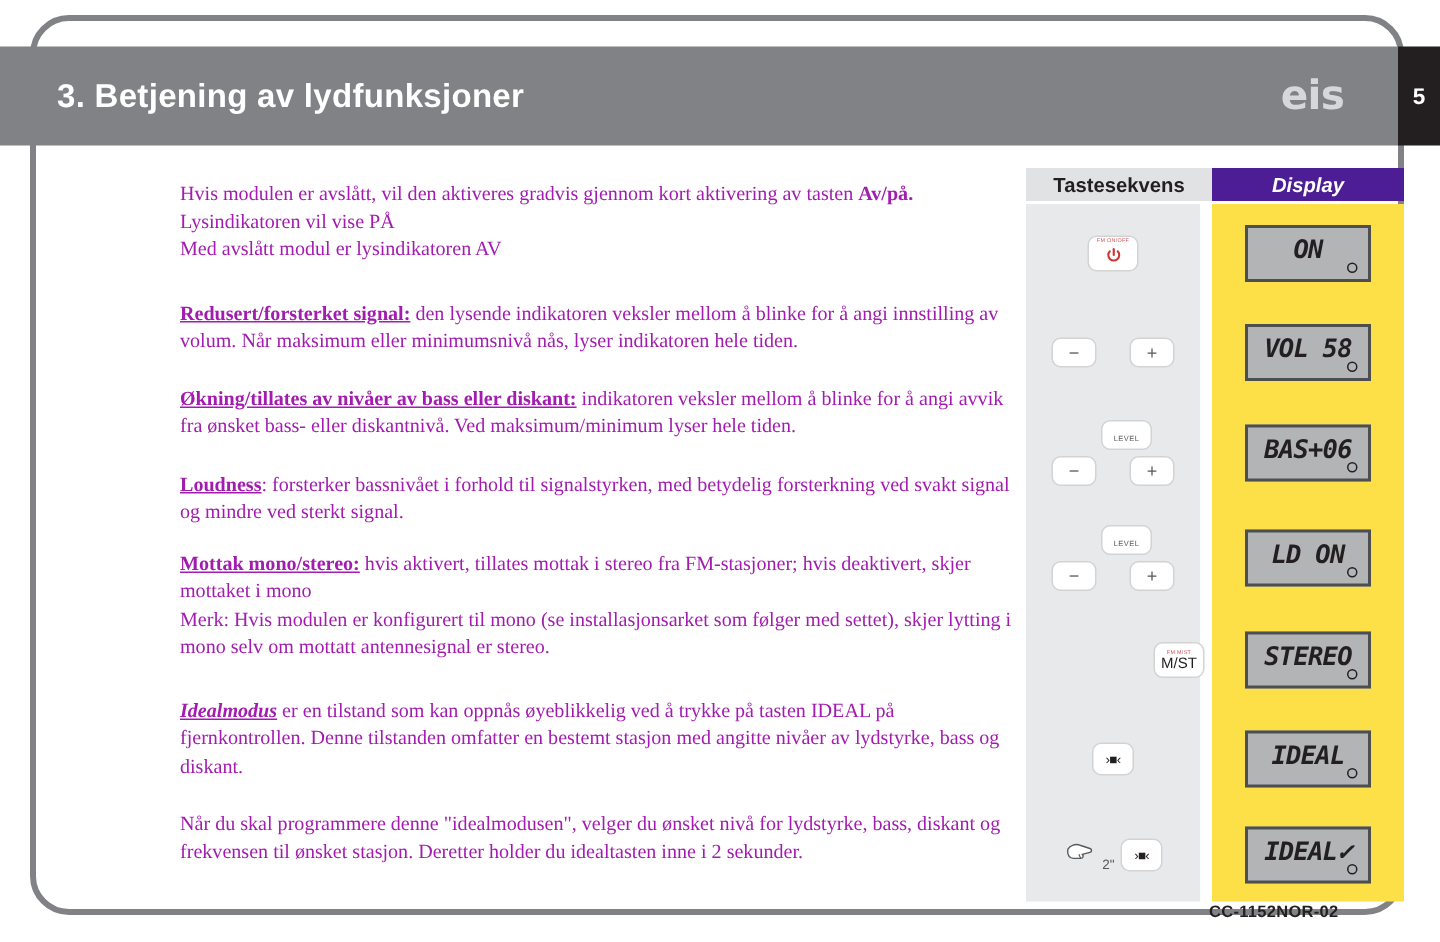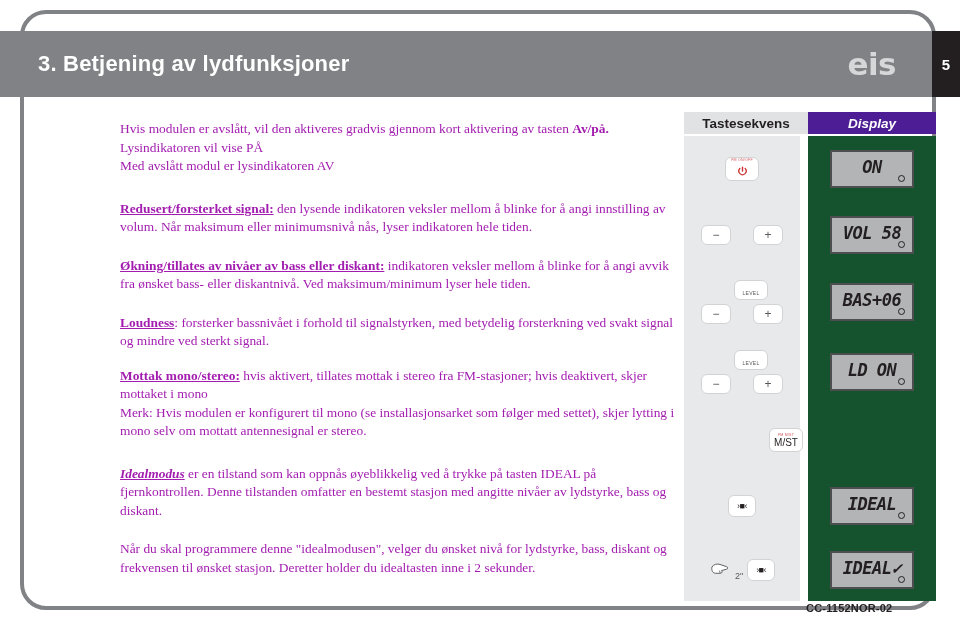--- a/index.html
+++ b/index.html
@@ -41,21 +41,21 @@
   }
   #brand-block{
     position:absolute;
     right:36px;top:50%;
     transform:translateY(-50%);
     display:flex;
     align-items:center;
   }
   .brand-eis{
     color:#d6d7d9;
-    font-size:31px;
+    font-size:27px;
     font-weight:bold;
     letter-spacing:-0.5px;
     font-family:"DejaVu Sans", sans-serif;
   }
   .brand-sound{
     color:#ffffff;
     font-size:27px;
     font-weight:bold;
     letter-spacing:-0.5px;
     font-family:"DejaVu Sans", sans-serif;
@@ -115,21 +115,21 @@
     font-style:italic;
   }
   #col-keys{
     position:absolute;left:684px;top:136px;
     width:116px;height:465px;
     background:#e8e9eb;
   }
   #col-display{
     position:absolute;left:808px;top:136px;
     width:128px;height:465px;
-    background:#14532d;
+    background:#fde047;
   }
   .row-keys{
     position:absolute;left:0;width:116px;
     display:flex;align-items:center;justify-content:center;
   }
   .row-disp{
     position:absolute;left:0;width:128px;
     display:flex;align-items:center;justify-content:center;
   }
 
@@ -353,20 +353,26 @@
     </div>
   </div>
 
   <div class="row-disp" style="top:201px;height:70px;">
     <div class="lcd">
       <span class="txt">LD ON</span>
       <span class="dot"></span>
     </div>
   </div>
 
+  <div class="row-disp" style="top:271px;height:66px;">
+    <div class="lcd">
+      <span class="txt">STEREO</span>
+      <span class="dot"></span>
+    </div>
+  </div>
 
   <div class="row-disp" style="top:337px;height:66px;">
     <div class="lcd">
       <span class="txt">IDEAL</span>
       <span class="dot"></span>
     </div>
   </div>
 
   <div class="row-disp" style="top:403px;height:62px;">
     <div class="lcd">

